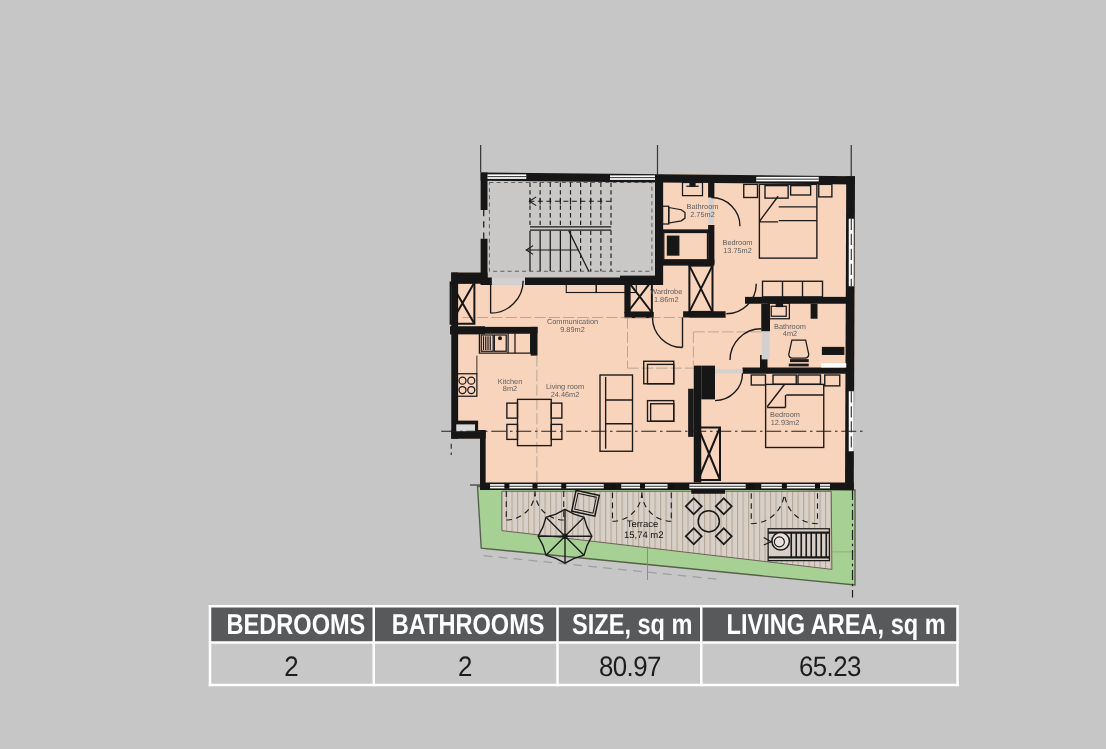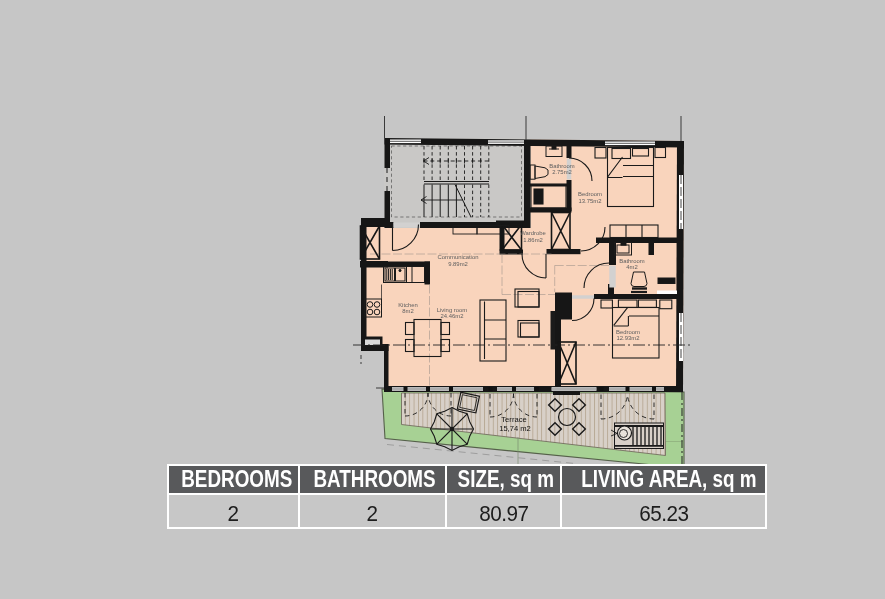--- a/index.html
+++ b/index.html
@@ -1,18 +1,18 @@
 <!DOCTYPE html>
 <html><head>
 <meta charset="utf-8">
 <style>
   html,body{margin:0;padding:0;}
   body{width:885px;height:599px;background:#c6c6c6;font-family:"Liberation Sans",sans-serif;position:relative;overflow:hidden;}
   #plan{position:absolute;left:0;top:0;}
-  #tbl{position:absolute;left:167px;top:464px;width:600px;border-collapse:collapse;table-layout:fixed;}
+  #tbl{position:absolute;left:167px;top:484px;width:600px;border-collapse:collapse;table-layout:fixed;}
   #tbl td{border:2px solid #ffffff;text-align:center;vertical-align:middle;padding:0;}
   #tbl tr.hd td{background:#58595b;color:#ffffff;font-size:23px;font-weight:bold;height:25px;}
   #tbl tr.bd td{background:#c7c7c7;color:#1d1d1d;font-size:22.5px;height:25px;padding-top:6px;}
   #tbl tr.hd td span{display:inline-block;transform:scaleX(0.82);transform-origin:center;white-space:nowrap;}
   #tbl tr.bd td span{display:inline-block;transform:scaleX(0.92);transform-origin:center;letter-spacing:-0.5px;}
 </style>
 </head>
 <body>
 <svg id="plan" width="885" height="599" viewBox="0 0 885 599">
   <defs>

